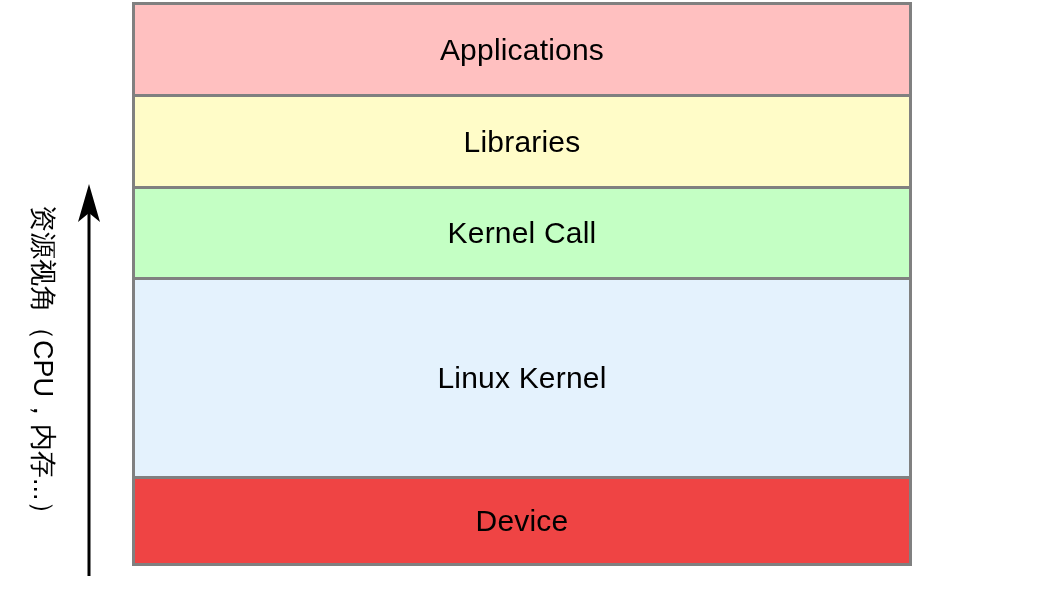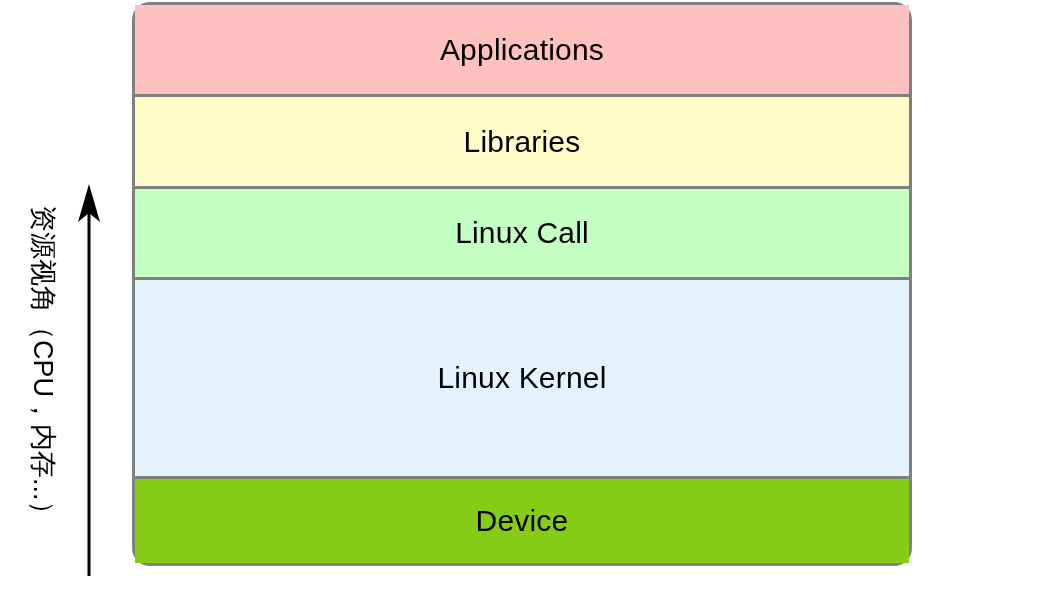--- a/index.html
+++ b/index.html
@@ -90,39 +90,39 @@
 <div class="side-annotation" id="left-group">
   <div class="vlabel" id="left-label">资源视角（CPU，内存...）</div>
   <div id="left-arrow">
     <svg width="34" height="394" viewBox="0 0 34 394" aria-hidden="true">
       <line x1="17" y1="394" x2="17" y2="24" stroke="#000000" stroke-width="3"></line>
       <polygon points="17,2 28,40 17,31 6,40" fill="#000000"></polygon>
     </svg>
   </div>
 </div>
 
-<div id="stack" style="border-color: rgb(128, 128, 128); border-radius: 18px;">
+<div id="stack" style="border-color: rgb(128, 128, 128);">
 
   <div class="layer layer-applications" style="background: rgb(255, 192, 192); border-color: rgb(128, 128, 128);">
     <span>Applications</span>
   </div>
 
   <div class="layer layer-libraries" style="background: rgb(255, 252, 200); border-color: rgb(128, 128, 128);">
     <span>Libraries</span>
   </div>
 
   <div class="layer layer-systemcall" style="background: rgb(196, 255, 196); border-color: rgb(128, 128, 128);">
-    <span>Linux Call</span>
+    <span>Kernel Call</span>
   </div>
 
   <div class="layer layer-kernel" style="background: rgb(228, 242, 253); border-color: rgb(128, 128, 128);">
     <span>Linux Kernel</span>
   </div>
 
-  <div class="layer layer-device" style="background: #84cc16; border-color: rgb(128, 128, 128);">
+  <div class="layer layer-device" style="background: #ef4444; border-color: rgb(128, 128, 128);">
     <span>Device</span>
   </div>
 
 </div>
 
 <div class="side-annotation" id="right-group">
   
   
 </div>
 

